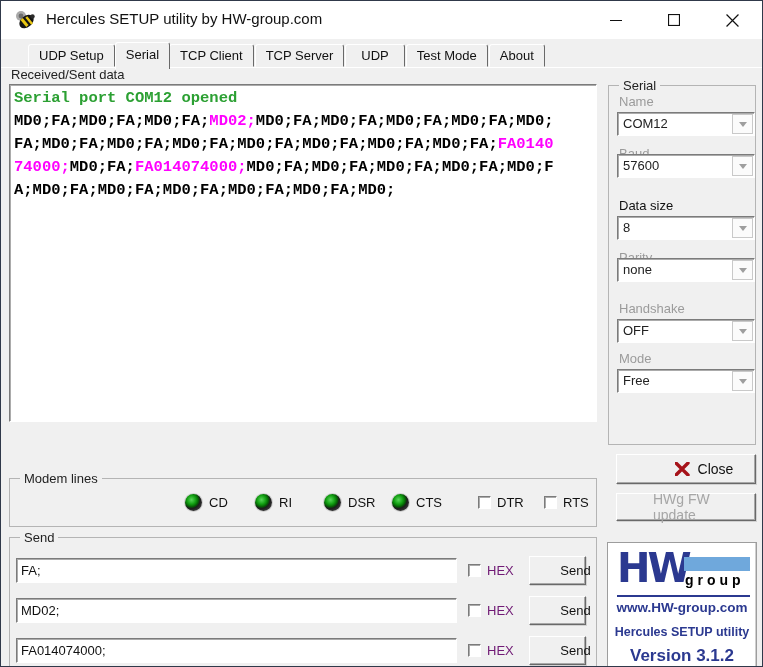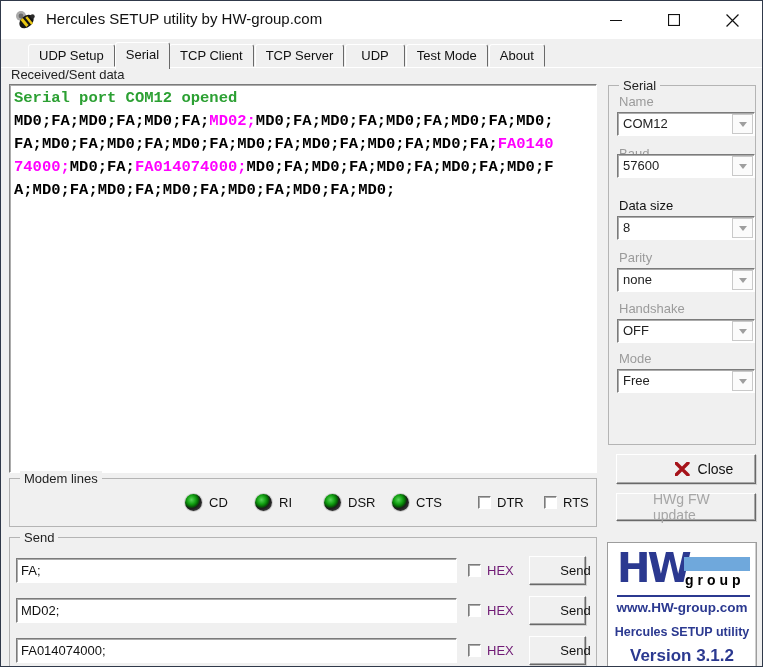--- a/index.html
+++ b/index.html
@@ -39,21 +39,21 @@
     padding-left:36px;
   }
   .groupbox { position:absolute; border:1px solid #B4B4B4; }
   .legend {
     position:absolute; top:-8px; left:10px; padding:0 4px; background:#F0F0F0;
     font-size:13px; color:#222; white-space:nowrap;
   }
   
   .rs-label { position:absolute; left:10px; top:66px; font-size:13px; color:#222; z-index:4; }
   .terminal {
-    position:absolute; left:8px; top:83px; width:588px; height:389px;
+    position:absolute; left:8px; top:83px; width:588px; height:338px;
     font-family:"Liberation Mono", monospace; font-weight:bold; font-size:15.5px;
     line-height:23px; white-space:pre; padding:2px 4px; overflow:hidden;
   }
   
   .modem-group { left:8px; top:477px; width:588px; height:49px; }
   .led-item { position:absolute; top:15px; display:flex; align-items:center; gap:7px; font-size:13px; color:#111; }
   .led {
     width:17px; height:17px; border-radius:50%;
     background:radial-gradient(circle at 38% 34%, #59d659 0%, #0f9c0f 30%, #065a06 46%, #1d1d1d 56%, #3a3a3a 78%, #8f8f8f 95%);
     box-shadow:0 0 0 1px #cfcfcf;
@@ -218,21 +218,21 @@
 
     <div class="fld-label enabled" style="top:112px;">Data size</div>
     <div class="combo sunken" style="top:130px;">
       <span class="combo-text">8</span>
       <span class="combo-btn">
           <span class="combo-arr"></span>
         </span>
     </div>
 
     <div class="fld-label" style="top:164px;">Parity</div>
-    <div class="combo sunken" style="top:182px;">
+    <div class="combo sunken" style="top:172px;">
       <span class="combo-text">none</span>
       <span class="combo-btn">
           <span class="combo-arr"></span>
         </span>
     </div>
 
     <div class="fld-label" style="top:215px;">Handshake</div>
     <div class="combo sunken" style="top:233px;">
       <span class="combo-text">OFF</span>
       <span class="combo-btn">

